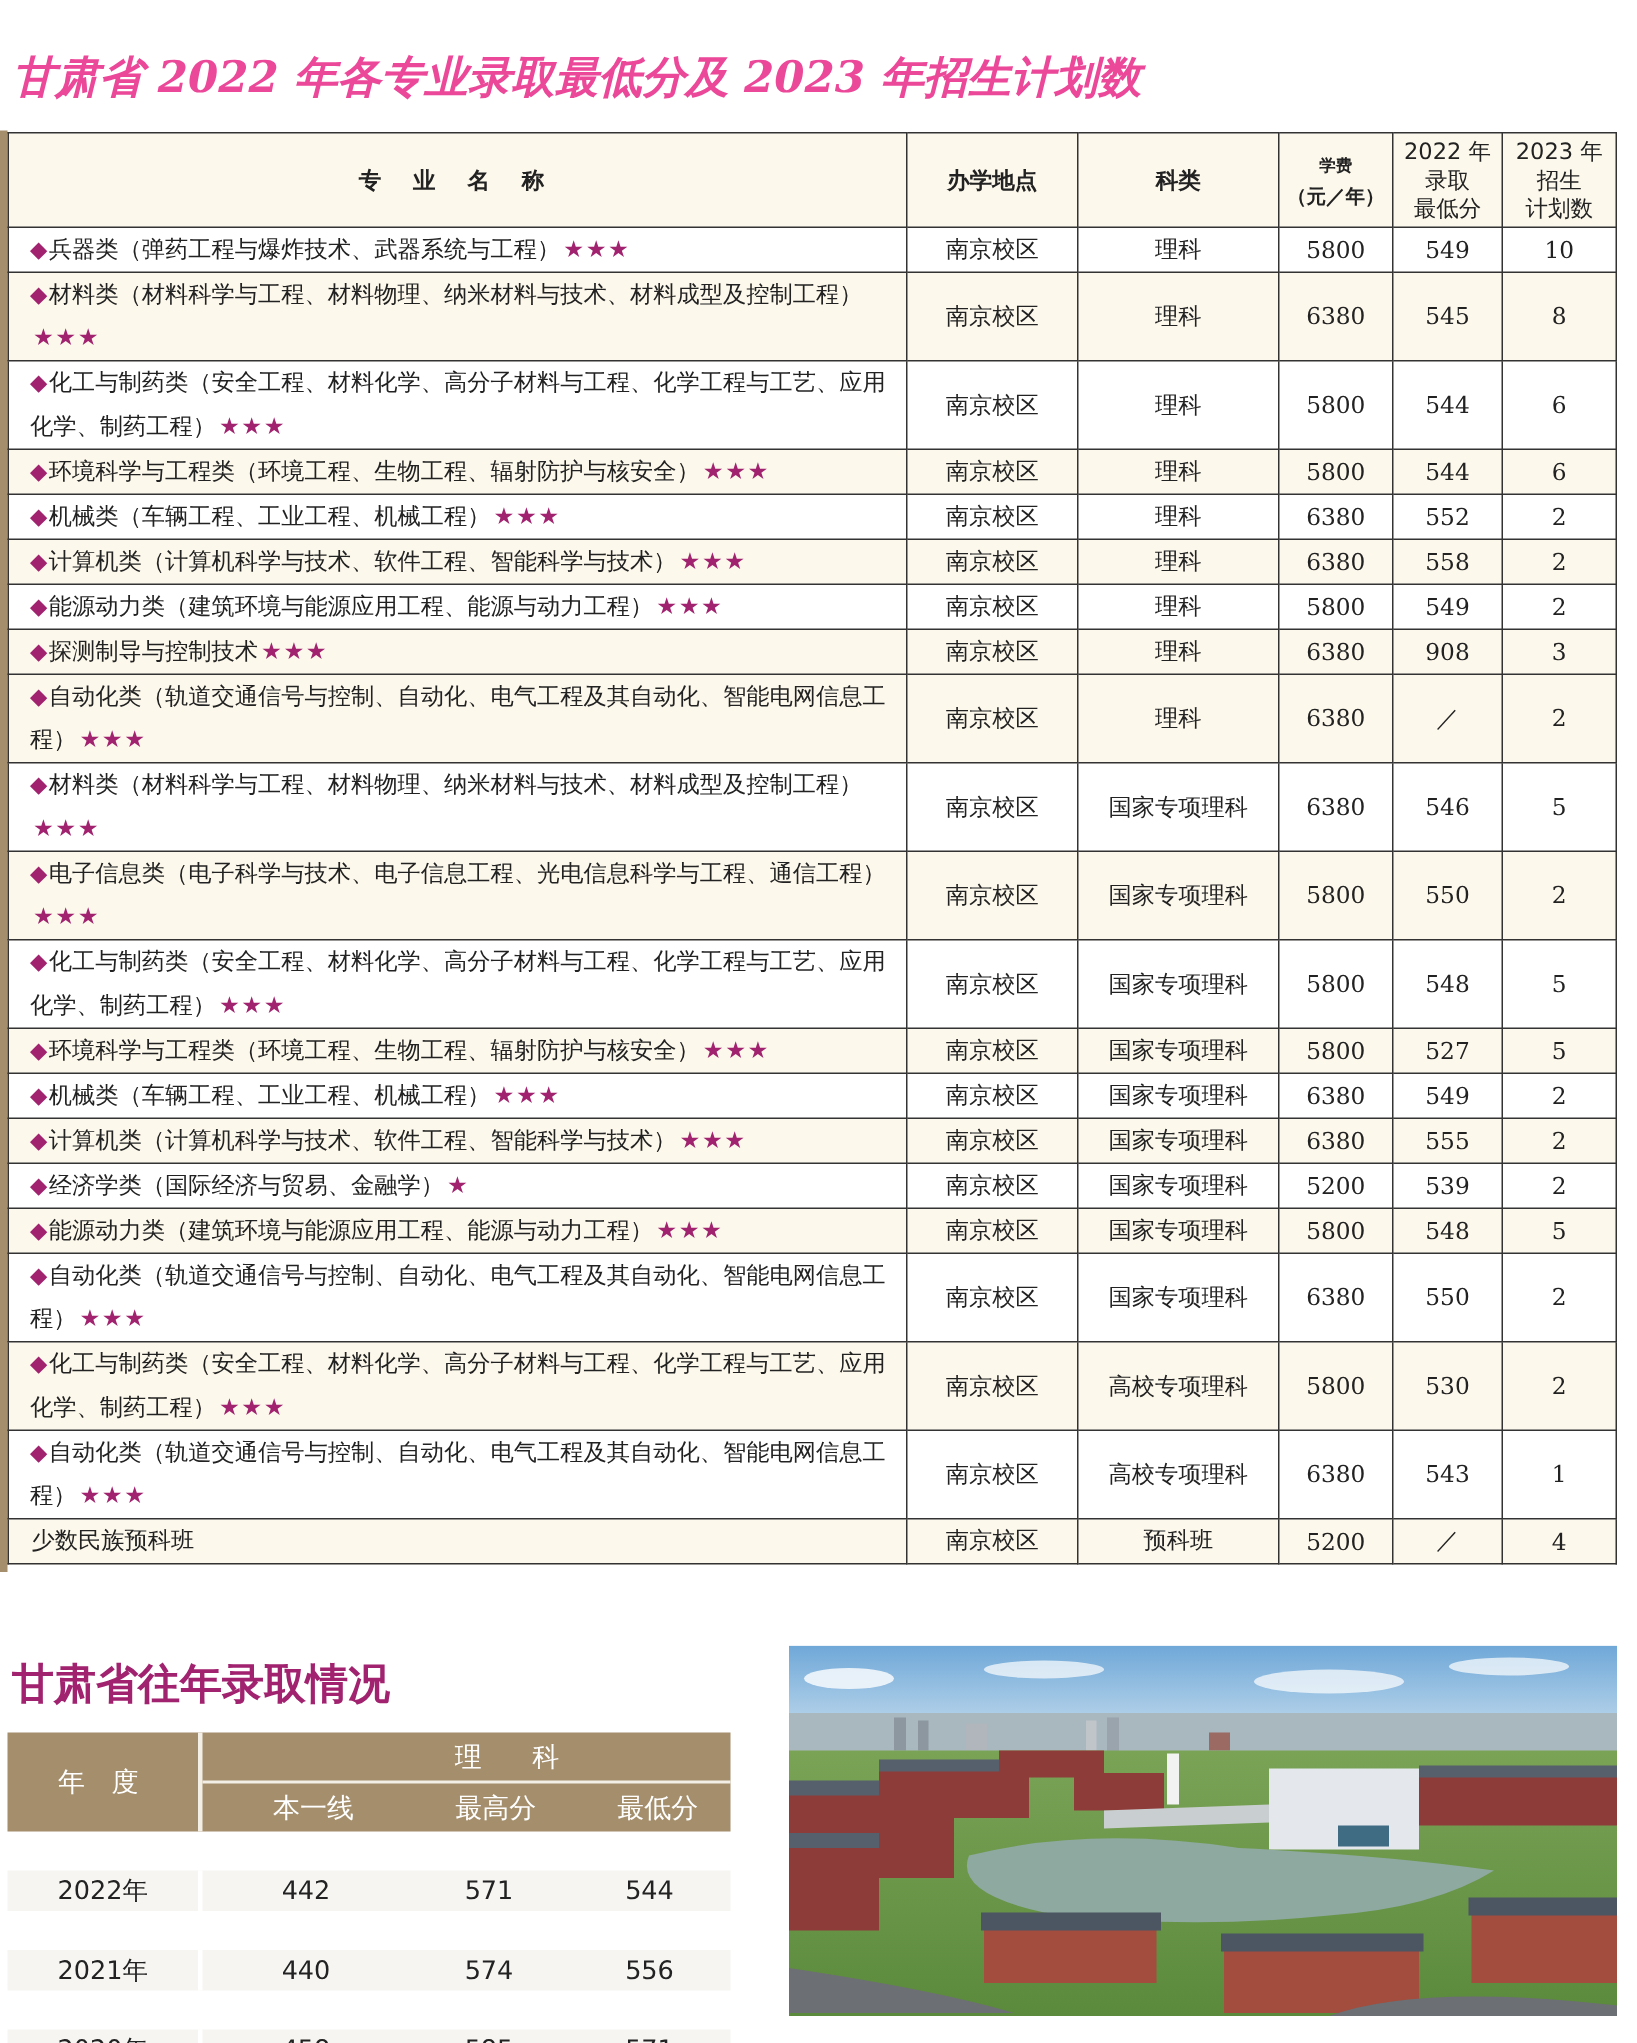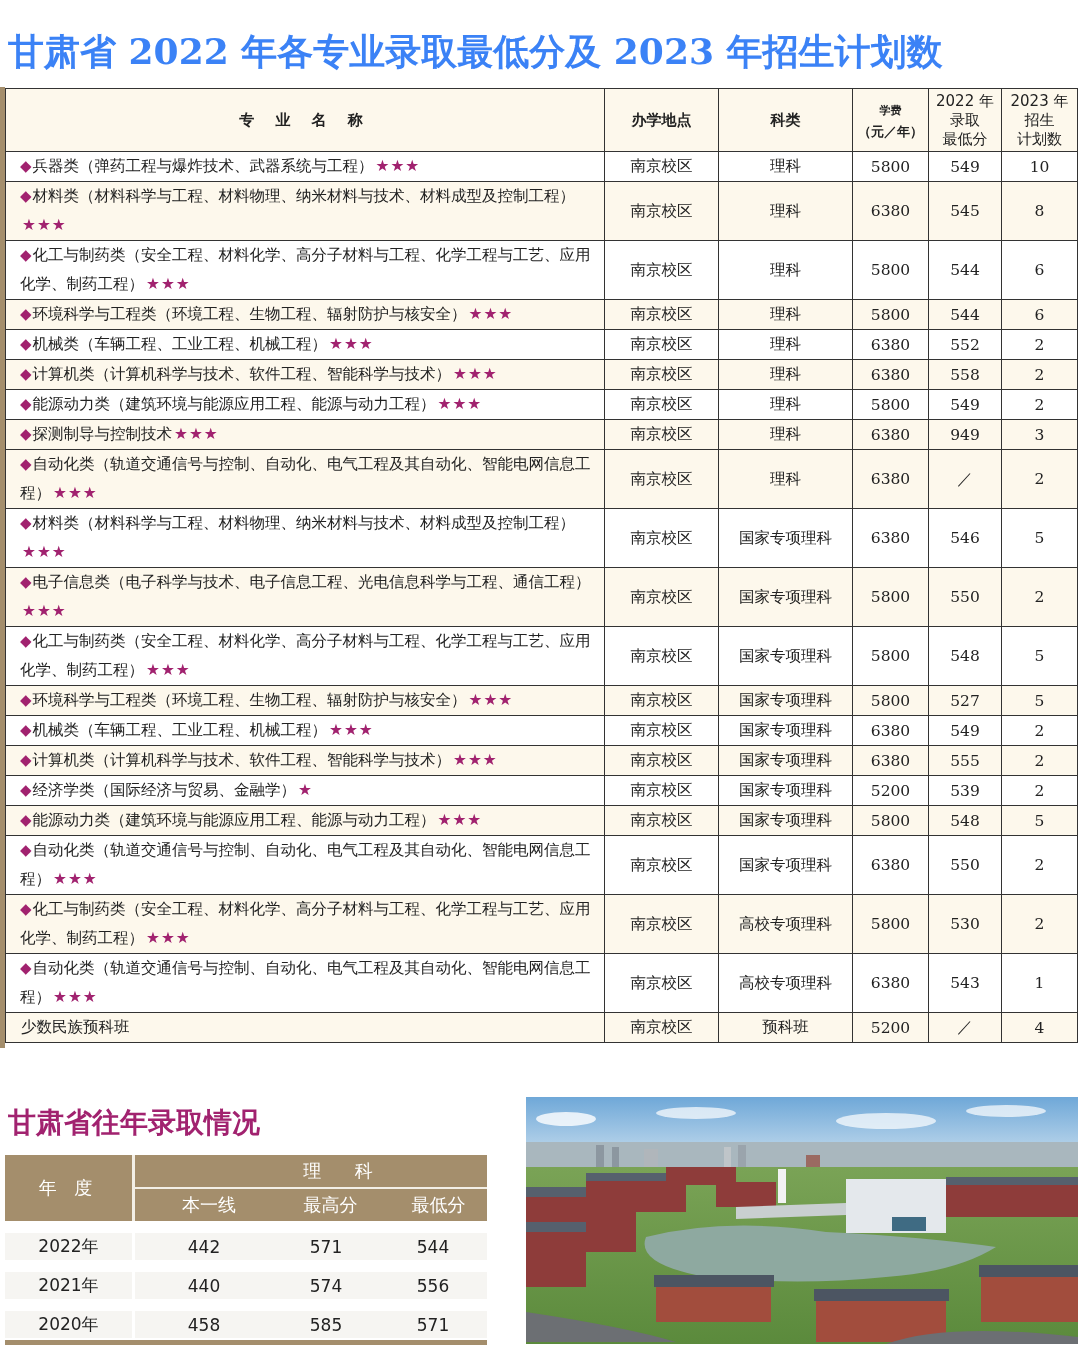--- a/index.html
+++ b/index.html
@@ -1,21 +1,21 @@
 <!DOCTYPE html>
 <html><head>
 <meta charset="utf-8">
 <style>
   html, body { margin:0; padding:0; background:#ffffff; }
   body { width:1091px; height:1362px; position:relative; overflow:hidden;
          font-family:"DejaVu Serif","Liberation Serif",serif; color:#222; }
 
   .main-title { position:absolute; left:8px; top:28px; margin:0;
     font-family:"DejaVu Serif","Liberation Serif",serif; font-weight:bold;
-    font-size:36px; color:#3b82f6; letter-spacing:0px; line-height:46px; white-space:nowrap; }
+    font-size:29px; color:#ec4899; letter-spacing:0px; line-height:46px; white-space:nowrap;font-style:italic; }
   .left-bar { position:absolute; left:0; top:87px; width:5px; height:961px; background:#a48e6c; }
 
   table.main { position:absolute; left:5px; top:88px; border-collapse:collapse; table-layout:fixed;
     width:1072px; font-size:15.5px; }
   table.main th, table.main td { border:1.5px solid #333; padding:0; text-align:center; vertical-align:middle; }
   table.main th { background:#fdf8ec; font-family:"DejaVu Sans","Liberation Sans",sans-serif;
     font-weight:bold; font-size:15px; line-height:19px; color:#222; height:62px; }
   table.main td.name { text-align:left; padding-left:14px; padding-right:6px; line-height:29px; }
   table.main tr.odd td { background:#ffffff; }
   table.main tr.even td { background:#fdf8ec; }
@@ -33,21 +33,21 @@
   .hist-head { position:relative; height:66px; background:#a48e6c; color:#fff;
     font-family:"DejaVu Sans","Liberation Sans",sans-serif; font-weight:normal; font-size:18px; }
   .hist-head .year-h { position:absolute; left:0; top:0; width:127px; height:66px;
     display:flex; align-items:center; justify-content:center; letter-spacing:6px; }
   .hist-head .vline { position:absolute; left:127px; top:0; width:3px; height:66px; background:#f3efe6; }
   .hist-head .subj-h { position:absolute; left:130px; top:0; width:420px; height:32px;
     display:flex; align-items:center; justify-content:center; letter-spacing:14px; }
   .hist-head .hline { position:absolute; left:130px; top:32px; width:352px; height:2px; background:#f3efe6; }
   .hist-head .cols { position:absolute; left:130px; top:34px; width:352px; height:32px; display:flex; }
   .hist-head .cols div { display:flex; align-items:center; justify-content:center;margin-left:12px; }
-  .hist-row { position:relative; height:27px; margin-top:12px; background:#f6f5f2; display:flex;
+  .hist-row { position:relative; height:27px; margin-top:26px; background:#f6f5f2; display:flex;
     font-family:"DejaVu Sans","Liberation Sans",sans-serif; font-size:17px; color:#222; }
   .hist-row:first-of-type { margin-top:8px; }
   .hist-row div { display:flex; align-items:center; justify-content:center; }
   .hist-row .yr { width:127px; border-right:3px solid #ffffff; }
   .hist-bottom { height:5px; background:#a48e6c; margin-top:2px; }
   .c1 { width:138px; } .c2 { width:106px; } .c3 { width:108px; }
 
   .campus-photo { position:absolute; left:526px; top:1097px; width:552px; height:247px; overflow:hidden; }
 </style>
 </head>
@@ -142,21 +142,21 @@
         <td class="cell-text">理科</td>
         <td class="cell-text">5800</td>
         <td class="cell-text">549</td>
         <td class="cell-text">2</td>
       </tr>
       <tr class="even r1">
         <td class="name"><span class="diamond">◆</span><span>探测制导与控制技术</span><span class="stars">★★★</span></td>
         <td class="cell-text">南京校区</td>
         <td class="cell-text">理科</td>
         <td class="cell-text">6380</td>
-        <td class="cell-text">949</td>
+        <td class="cell-text">908</td>
         <td class="cell-text">3</td>
       </tr>
       <tr class="even r2">
         <td class="name"><span class="diamond">◆</span><span>自动化类（轨道交通信号与控制、自动化、电气工程及其自动化、智能电网信息工程）</span><span class="stars">★★★</span></td>
         <td class="cell-text">南京校区</td>
         <td class="cell-text">理科</td>
         <td class="cell-text">6380</td>
         <td class="cell-text">／</td>
         <td class="cell-text">2</td>
       </tr>

